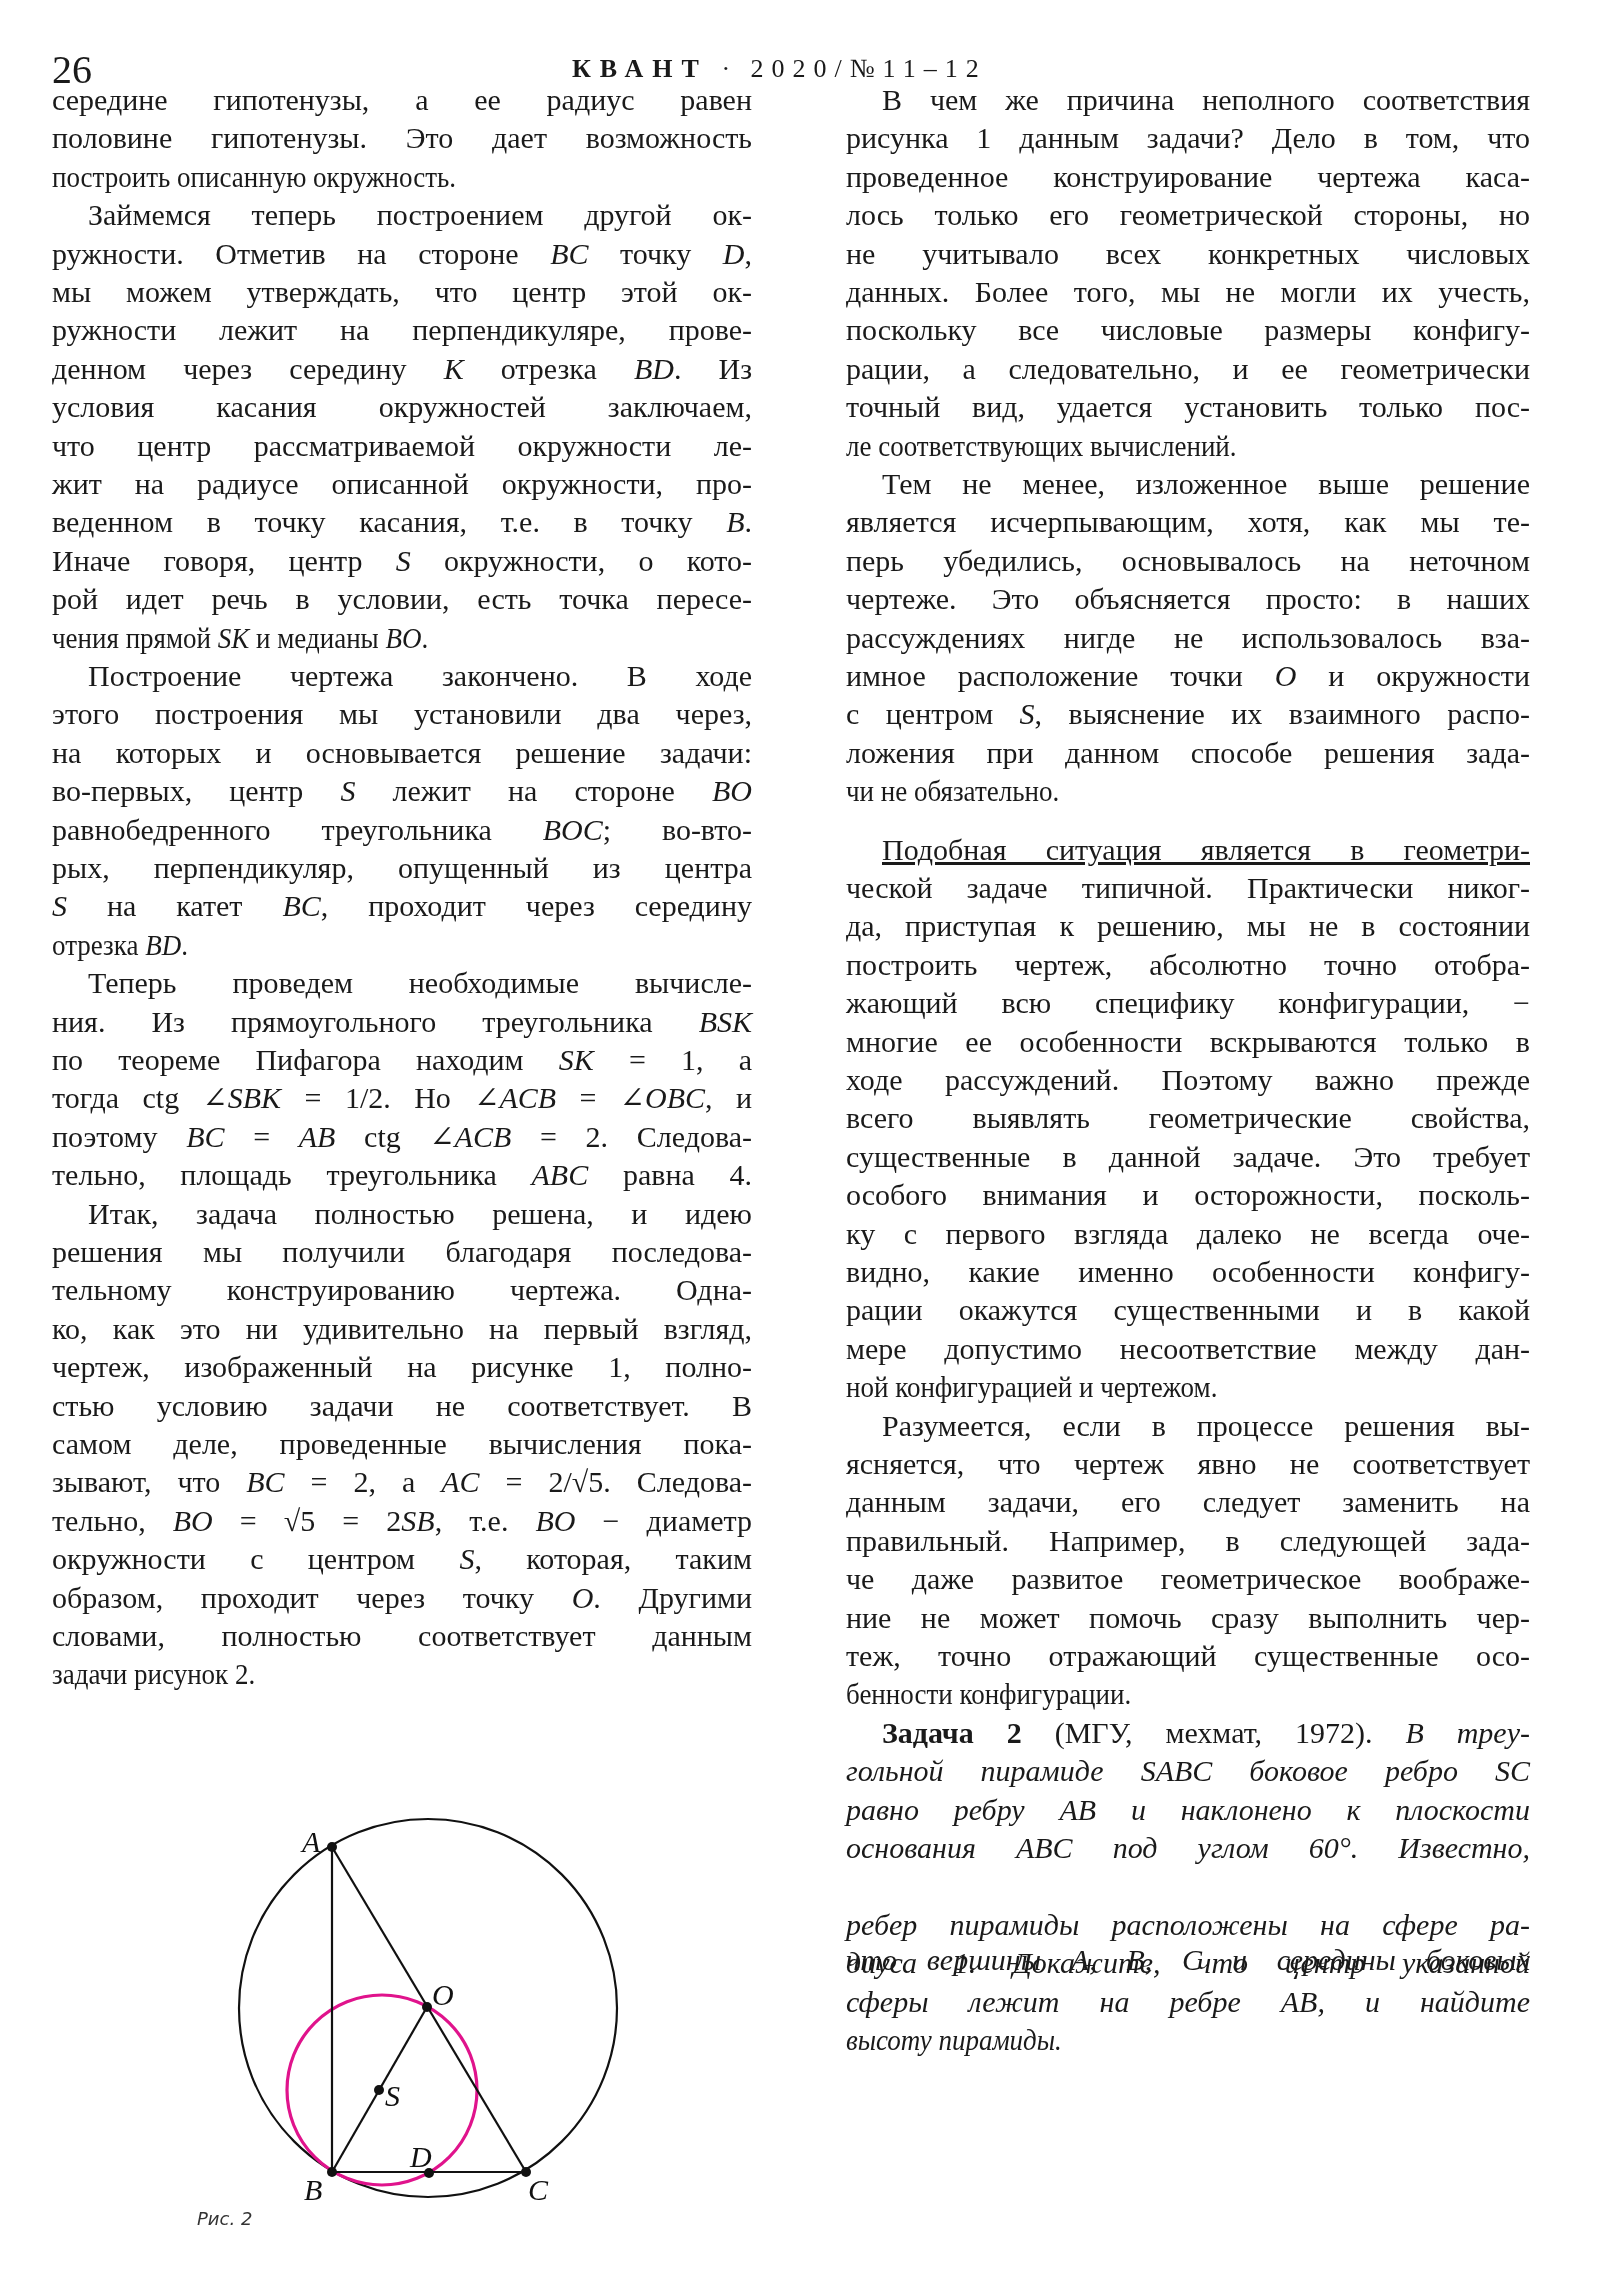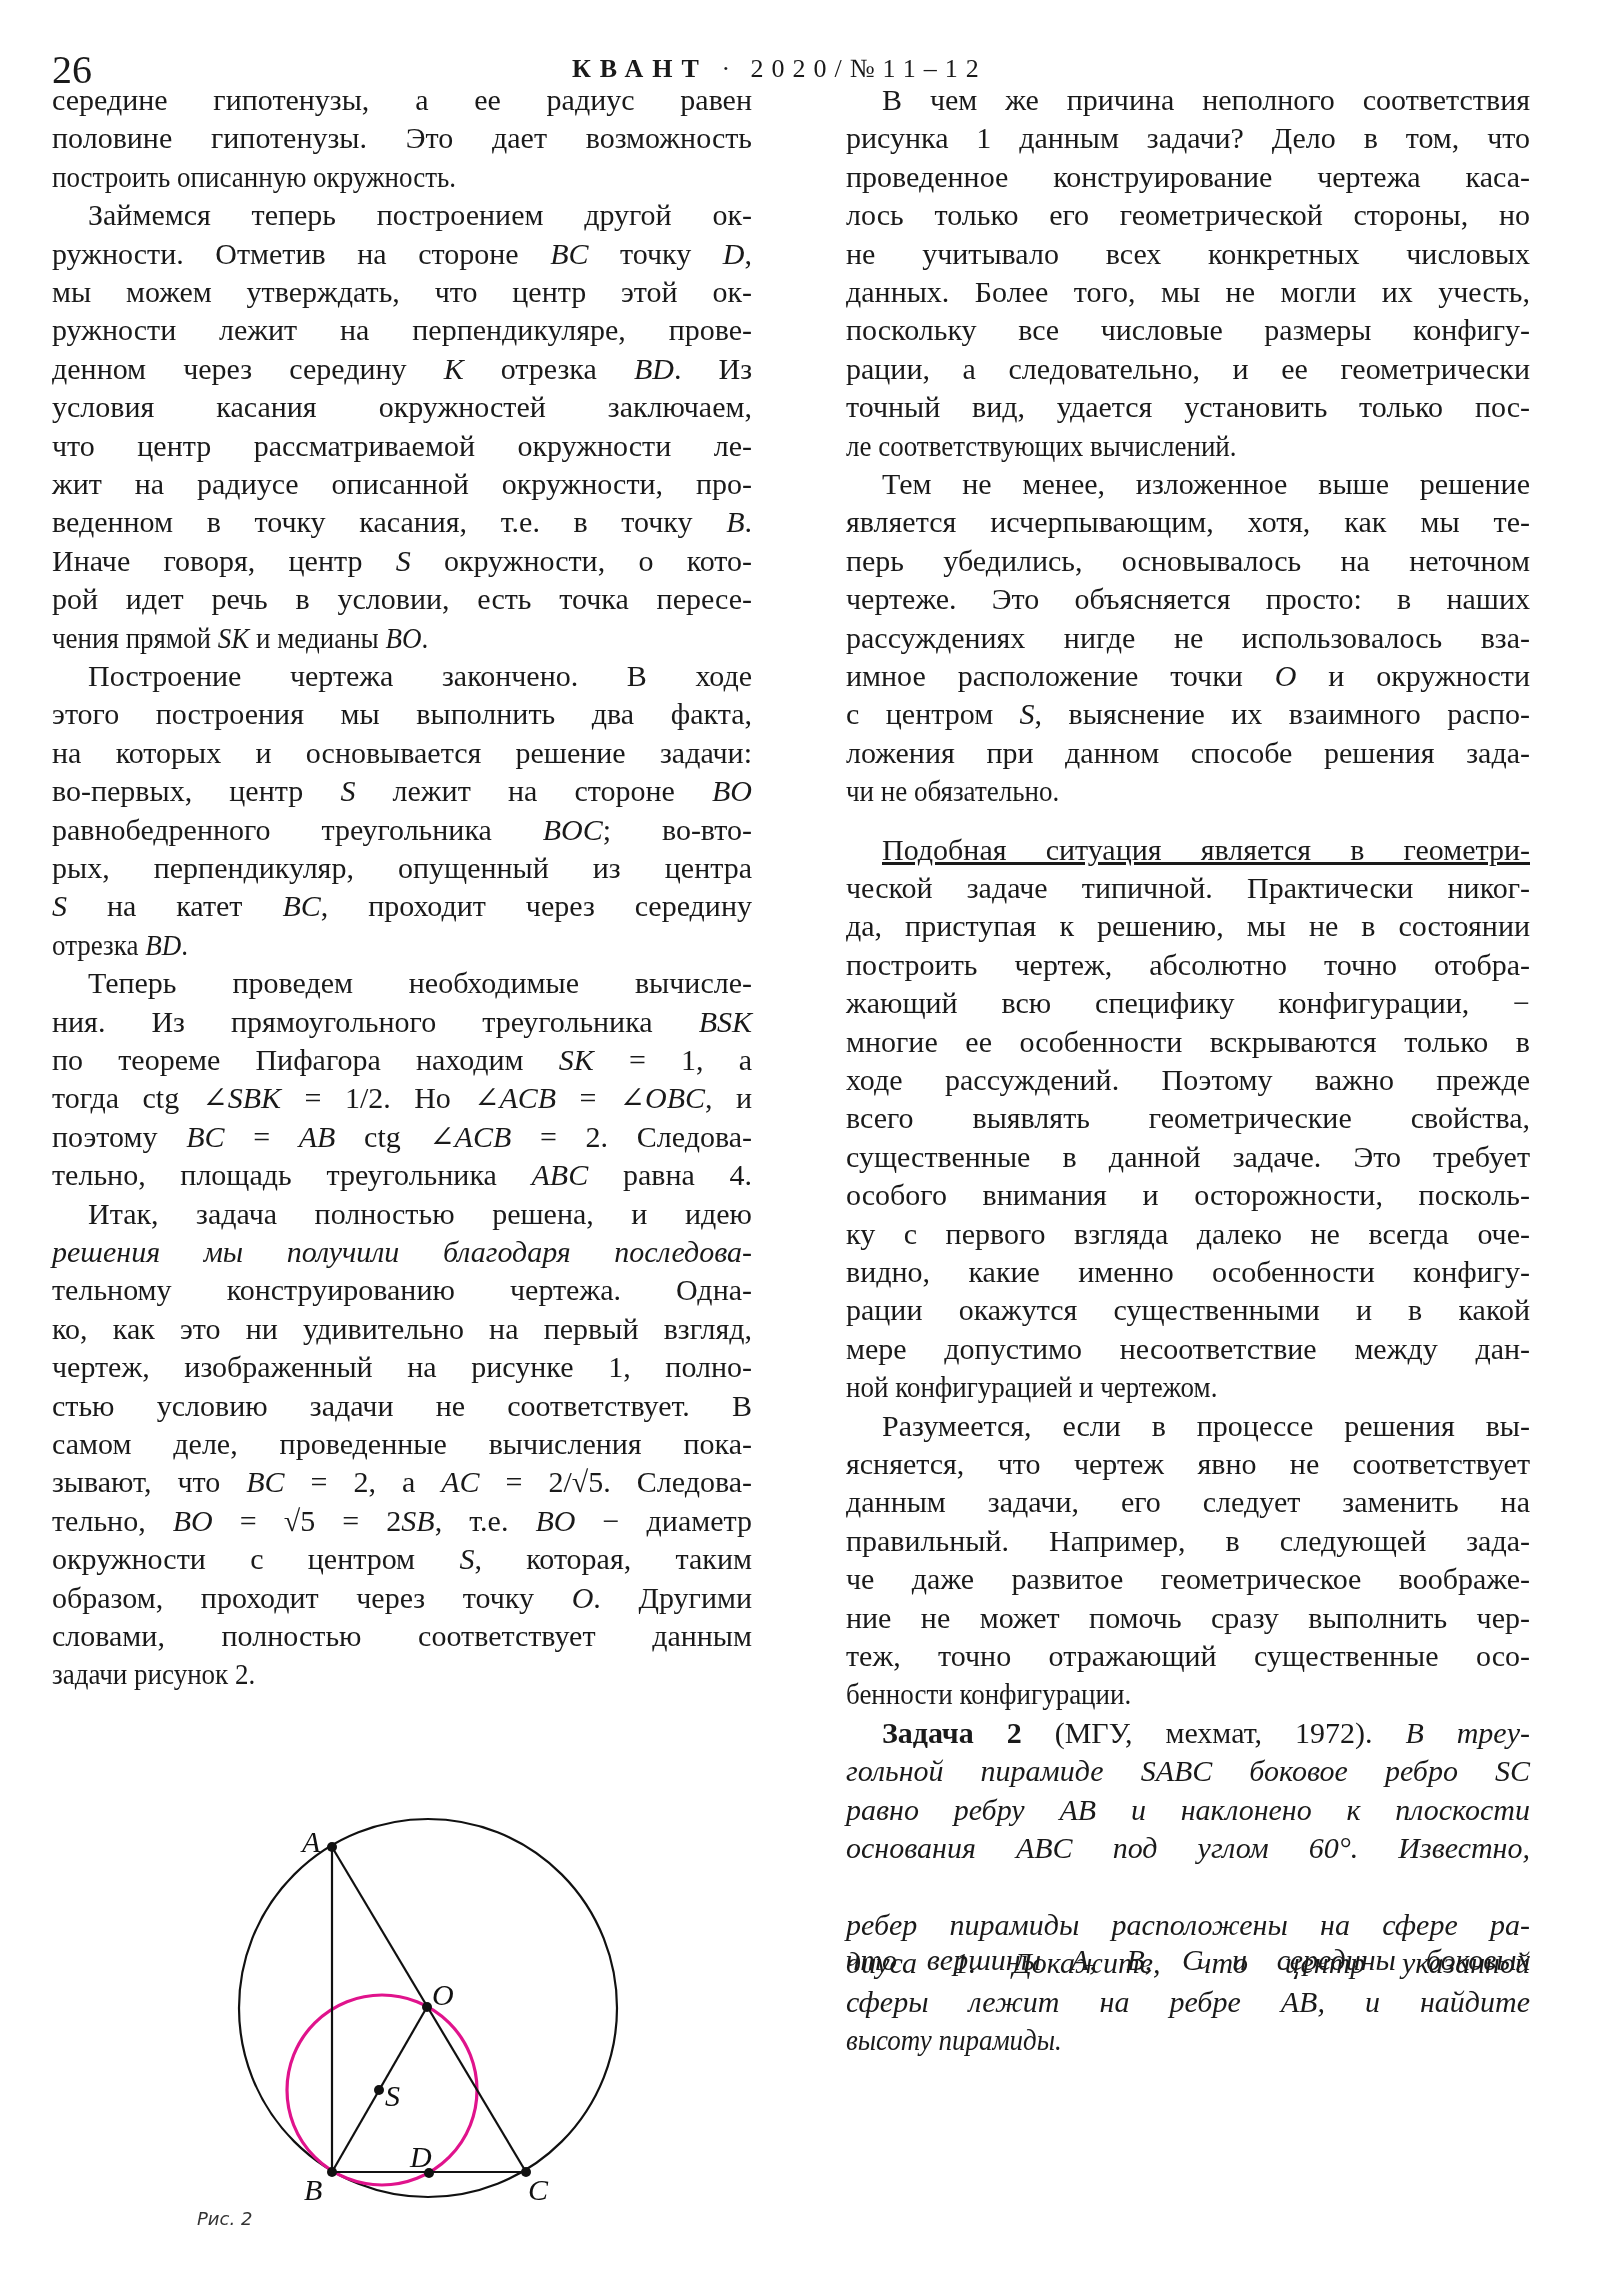--- a/index.html
+++ b/index.html
@@ -73,21 +73,21 @@
         <span class="txt">Иначе говоря, центр <i>S</i> окружности, о кото-</span>
       </div>
       <div class="line justify" style="top: 580.2px; width: 700px;">
         <span class="txt">рой идет речь в условии, есть точка пересе-</span>
       </div>
       <div class="line" style="top: 618.6px; transform: scaleX(0.9);"><span class="txt">чения прямой <i>SK</i> и медианы <i>BO</i>.</span></div>
       <div class="line indent justify" style="top: 657px; width: 700px;">
         <span class="txt">Построение чертежа закончено. В ходе</span>
       </div>
       <div class="line justify" style="top: 695.4px; width: 700px;">
-        <span class="txt">этого построения мы выполнить два факта,</span>
+        <span class="txt">этого построения мы установили два через,</span>
       </div>
       <div class="line justify" style="top: 733.8px; width: 700px;">
         <span class="txt">на которых и основывается решение задачи:</span>
       </div>
       <div class="line justify" style="top: 772.2px; width: 700px;">
         <span class="txt">во-первых, центр <i>S</i> лежит на стороне <i>BO</i></span>
       </div>
       <div class="line justify" style="top: 810.6px; width: 700px;">
         <span class="txt">равнобедренного треугольника <i>BOC</i>; во-вто-</span>
       </div>
@@ -112,21 +112,21 @@
       </div>
       <div class="line justify" style="top: 1117.8px; width: 700px;">
         <span class="txt">поэтому  <i>BC</i> = <i>AB</i> ctg ∠<i>ACB</i> = 2.  Следова-</span>
       </div>
       <div class="line justify" style="top: 1156.2px; width: 700px;">
         <span class="txt">тельно, площадь треугольника <i>ABC</i> равна 4.</span>
       </div>
       <div class="line indent justify" style="top: 1194.6px; width: 700px;">
         <span class="txt">Итак, задача полностью решена, и идею</span>
       </div>
-      <div class="line justify" style="top: 1233px; width: 700px; font-style: italic;">
+      <div class="line justify" style="top: 1233px; width: 700px;">
         <span class="txt">решения мы получили благодаря последова-</span>
       </div>
       <div class="line justify" style="top: 1271.4px; width: 700px;">
         <span class="txt">тельному конструированию чертежа. Одна-</span>
       </div>
       <div class="line justify" style="top: 1309.8px; width: 700px;">
         <span class="txt">ко, как это ни удивительно на первый взгляд,</span>
       </div>
       <div class="line justify" style="top: 1348.2px; width: 700px;">
         <span class="txt">чертеж, изображенный на рисунке 1, полно-</span>

